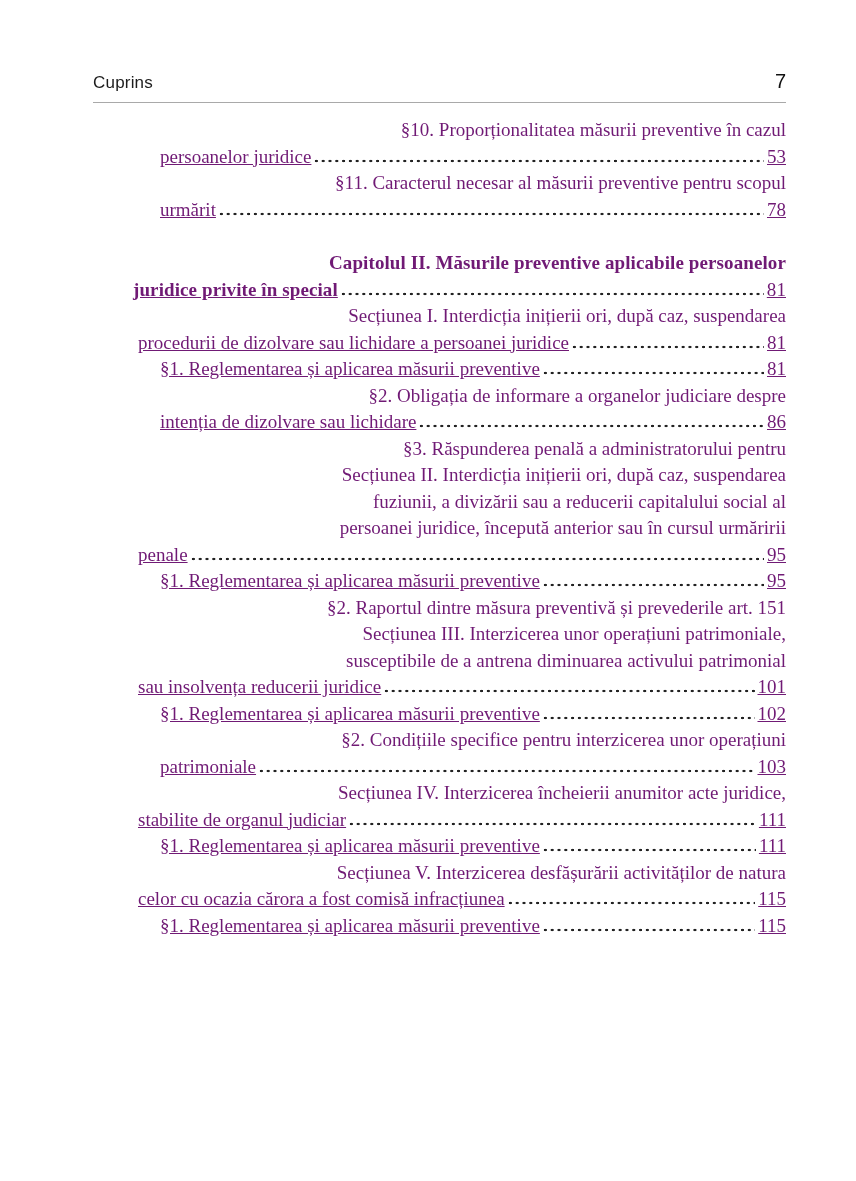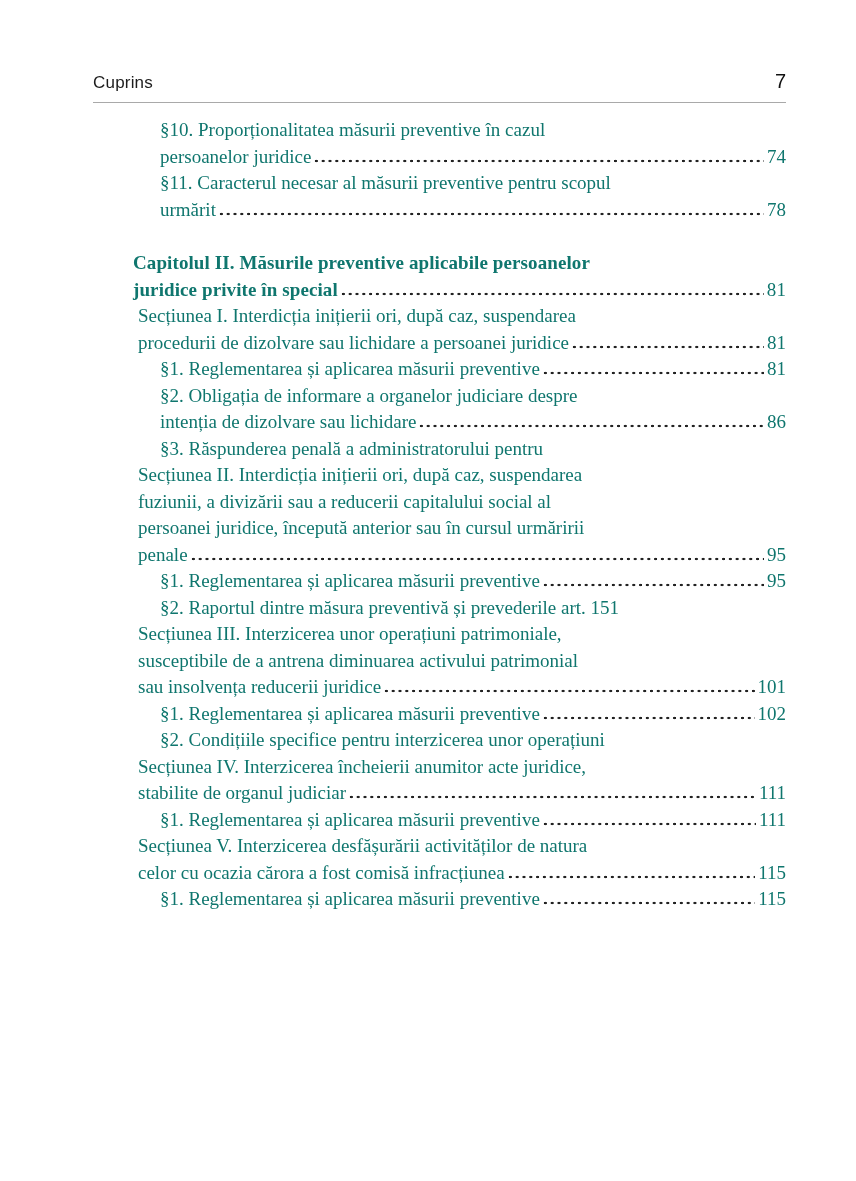--- a/index.html
+++ b/index.html
@@ -34,27 +34,28 @@
     border-top: 1.5px solid #a9a9a9;
   }
   .toc {
     position: absolute;
     left: 93px; top: 117px;
     width: 693px;
   }
   .entry {
     font-size: 19px;
     line-height: 26.5px;
-    color: #0f766e;
+    color: #701a75;
+    text-align: right;
   }
   .entry.level-1 { padding-left: 45px; }
   .entry.level-2 { padding-left: 67px; }
   .entry.chapter { font-weight: bold; margin-top: 27px; letter-spacing: 0.1px; margin-left: 40px; }
   .line { white-space: nowrap; }
-  .line.last { display: flex; align-items: baseline; }
+  .line.last { display: flex; align-items: baseline; text-decoration: underline; }
   .line.last .text { flex: 0 0 auto; }
   .leader {
     flex: 1 1 auto;
     min-width: 12px;
     height: 4px;
     margin: 0 3px 0 2px;
     background-image: radial-gradient(circle, #222222 1.15px, rgba(0,0,0,0) 1.55px);
     background-size: 6.8px 4px;
     background-position: left bottom;
     background-repeat: repeat-x;
@@ -69,21 +70,21 @@
     <span class="running-title">Cuprins</span>
     <span class="folio">7</span>
   </div>
   <div class="header-rule"></div>
   <div class="toc">
       <div class="entry level-2">
         <div class="line"><span class="text">§10. Proporționalitatea măsurii preventive în cazul</span></div>
         <div class="line last">
           <span class="text">persoanelor juridice</span>
           <span class="leader"></span>
-          <span class="pagenum">74</span>
+          <span class="pagenum">53</span>
         </div>
       </div>
       <div class="entry level-2">
         <div class="line"><span class="text">§11. Caracterul necesar al măsurii preventive pentru scopul</span></div>
         <div class="line last">
           <span class="text">urmărit</span>
           <span class="leader"></span>
           <span class="pagenum">78</span>
         </div>
       </div>
@@ -152,20 +153,25 @@
       </div>
       <div class="entry level-2">
         <div class="line last">
           <span class="text">§1. Reglementarea și aplicarea măsurii preventive</span>
           <span class="leader"></span>
           <span class="pagenum">102</span>
         </div>
       </div>
       <div class="entry level-2">
         <div class="line"><span class="text">§2. Condițiile specifice pentru interzicerea unor operațiuni</span></div>
+        <div class="line last">
+          <span class="text">patrimoniale</span>
+          <span class="leader"></span>
+          <span class="pagenum">103</span>
+        </div>
       </div>
       <div class="entry level-1">
         <div class="line"><span class="text">Secțiunea IV. Interzicerea încheierii anumitor acte juridice,</span></div>
         <div class="line last">
           <span class="text">stabilite de organul judiciar</span>
           <span class="leader"></span>
           <span class="pagenum">111</span>
         </div>
       </div>
       <div class="entry level-2">

